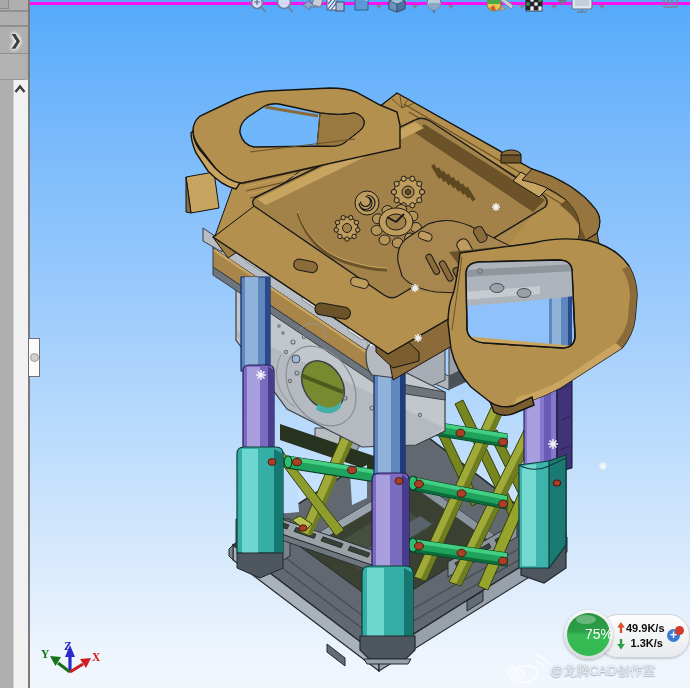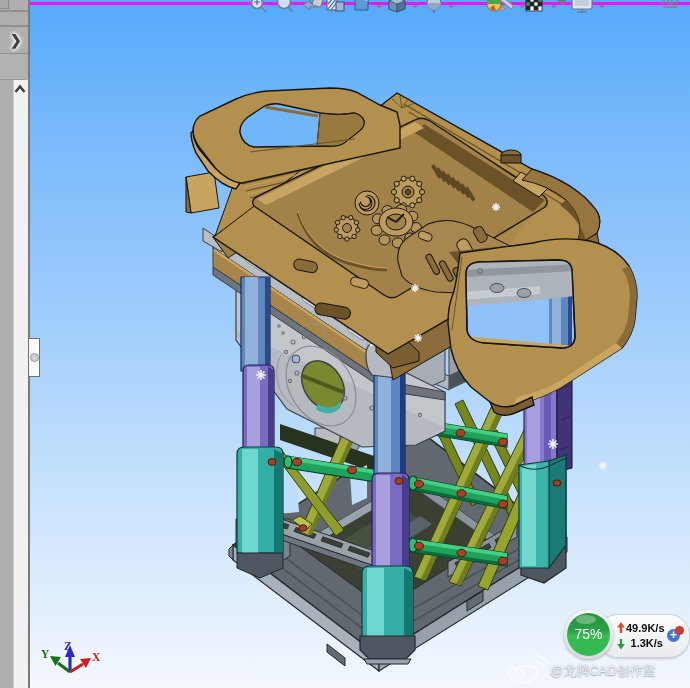--- a/index.html
+++ b/index.html
@@ -21,21 +21,21 @@
   #sb-tab{left:28px;top:338px;width:10px;height:37px;background:#FBFBFB;border:1px solid #6f6f6f;}
   #sb-tab-c{left:30px;top:353px;width:7px;height:7px;border:1px solid #9a9a9a;background:#cfcfcf;border-radius:50%;}
   
   #pill{left:597px;top:614px;width:91px;height:42px;border-radius:21px;
      background:linear-gradient(to bottom,#fdfdfd,#e9ebee);border:1px solid #cfd2d6;box-shadow:0 1px 2px rgba(0,0,0,0.18);}
   #gcirc{left:564px;top:610px;width:49px;height:49px;border-radius:50%;
      background:linear-gradient(to bottom,#f6f7f8,#d8dadd);box-shadow:0 1px 3px rgba(0,0,0,0.3);}
   #gcirc-in{left:567px;top:613px;width:43px;height:43px;border-radius:50%;
      background:linear-gradient(to bottom,#27943F 0%,#2C9F48 42%,#37BC54 52%,#34B851 100%);overflow:hidden;}
   #gcirc-gloss{left:576px;top:615px;width:20px;height:9px;border-radius:50%;background:rgba(255,255,255,0.30);}
-  #gcirc-txt{left:564px;top:626px;width:49px;text-align:center;color:#fff;font-size:14px;letter-spacing:0;}
+  #gcirc-txt{left:564px;top:626px;width:49px;text-align:right;color:#fff;font-size:14px;letter-spacing:0;}
   #up-txt{left:626px;top:622px;width:37px;text-align:center;font-size:11px;font-weight:bold;color:#0a0a0a;}
   #dn-txt{left:626px;top:637px;width:37px;text-align:right;font-size:11px;font-weight:bold;color:#0a0a0a;}
   #bluec{left:667px;top:629px;width:13px;height:13px;border-radius:50%;background:#3f7ad2;color:#fff;
      font-size:12px;font-weight:bold;text-align:center;line-height:13px;}
   #redc{left:675px;top:626px;width:9px;height:9px;border-radius:50%;background:#d3392c;}
   
   #wm{left:550px;top:662px;color:rgba(253,254,255,0.82);font-size:13px;
       text-shadow:0 0 2px rgba(130,140,155,0.75),0 1px 1px rgba(130,140,155,0.6);white-space:nowrap;}
 </style>
 </head>

